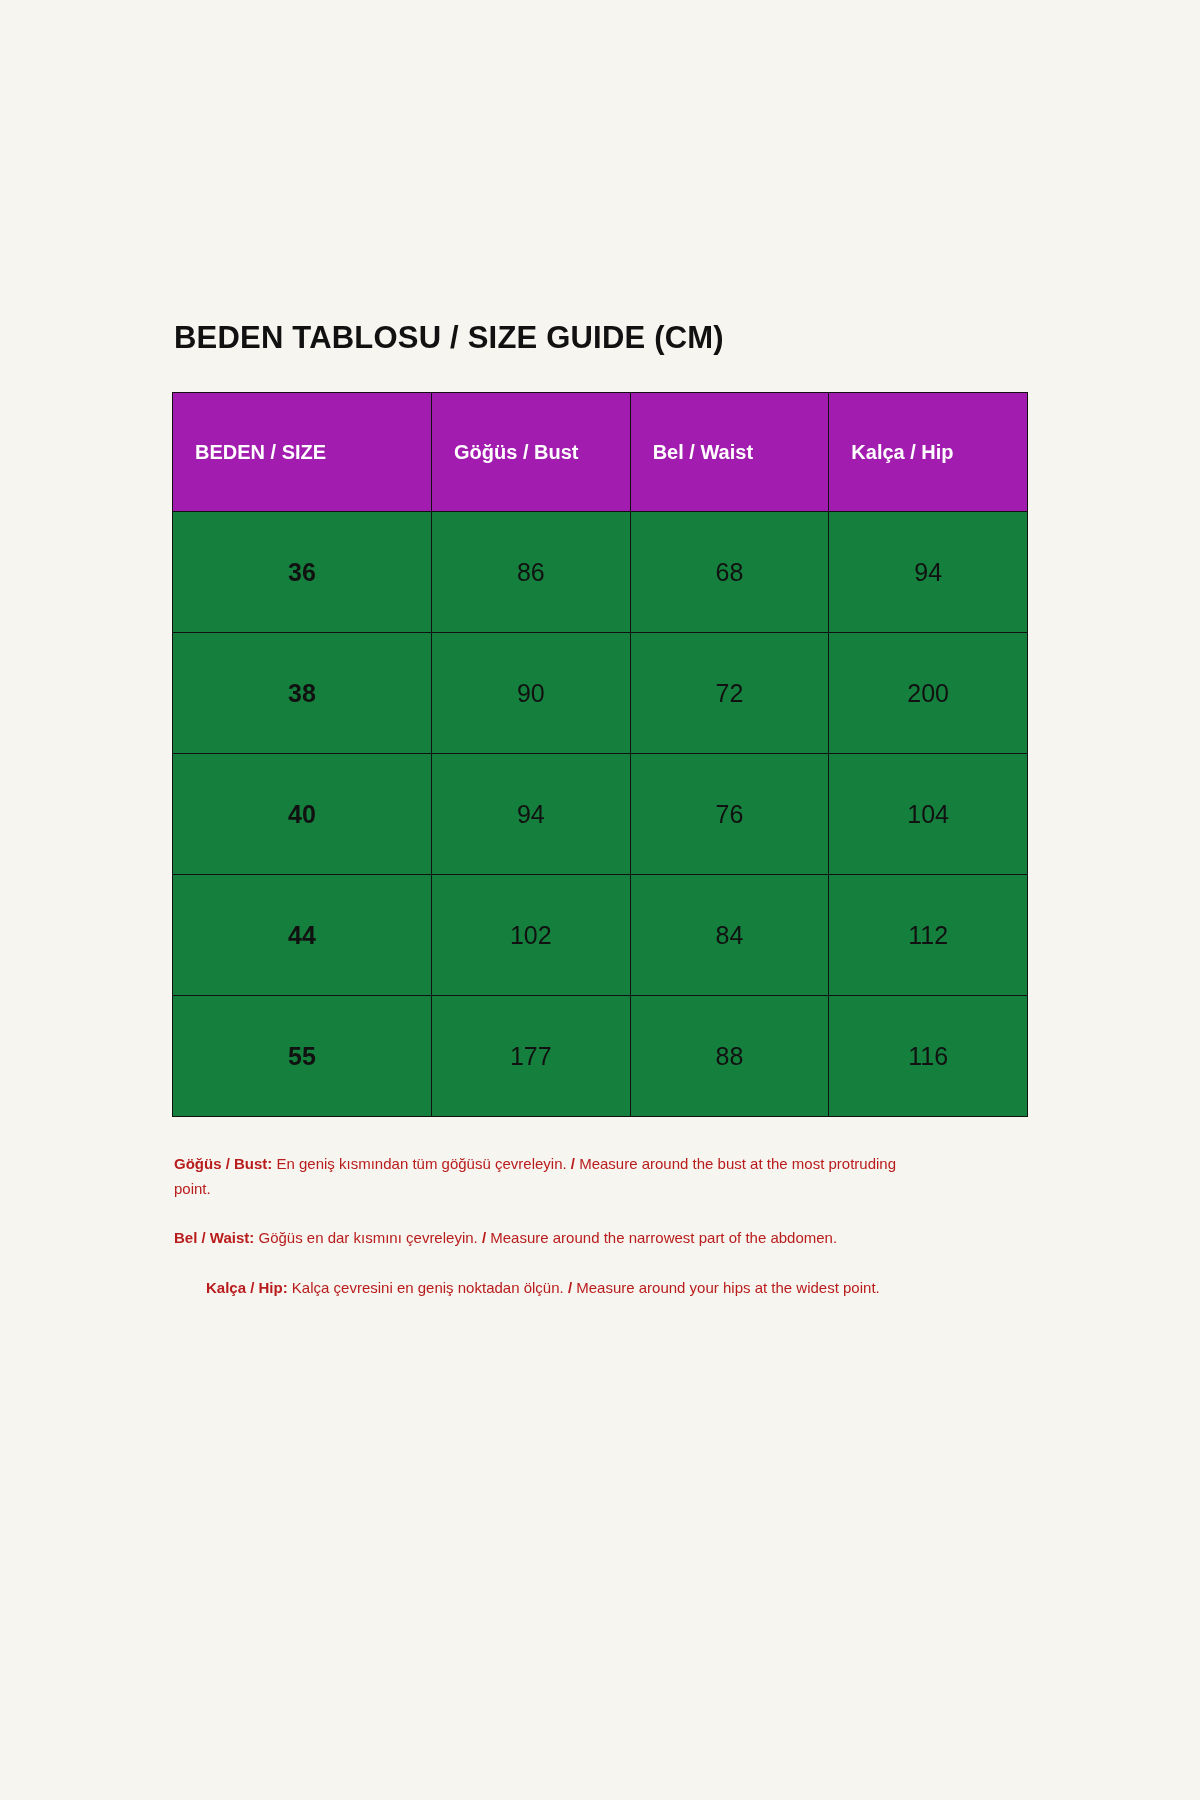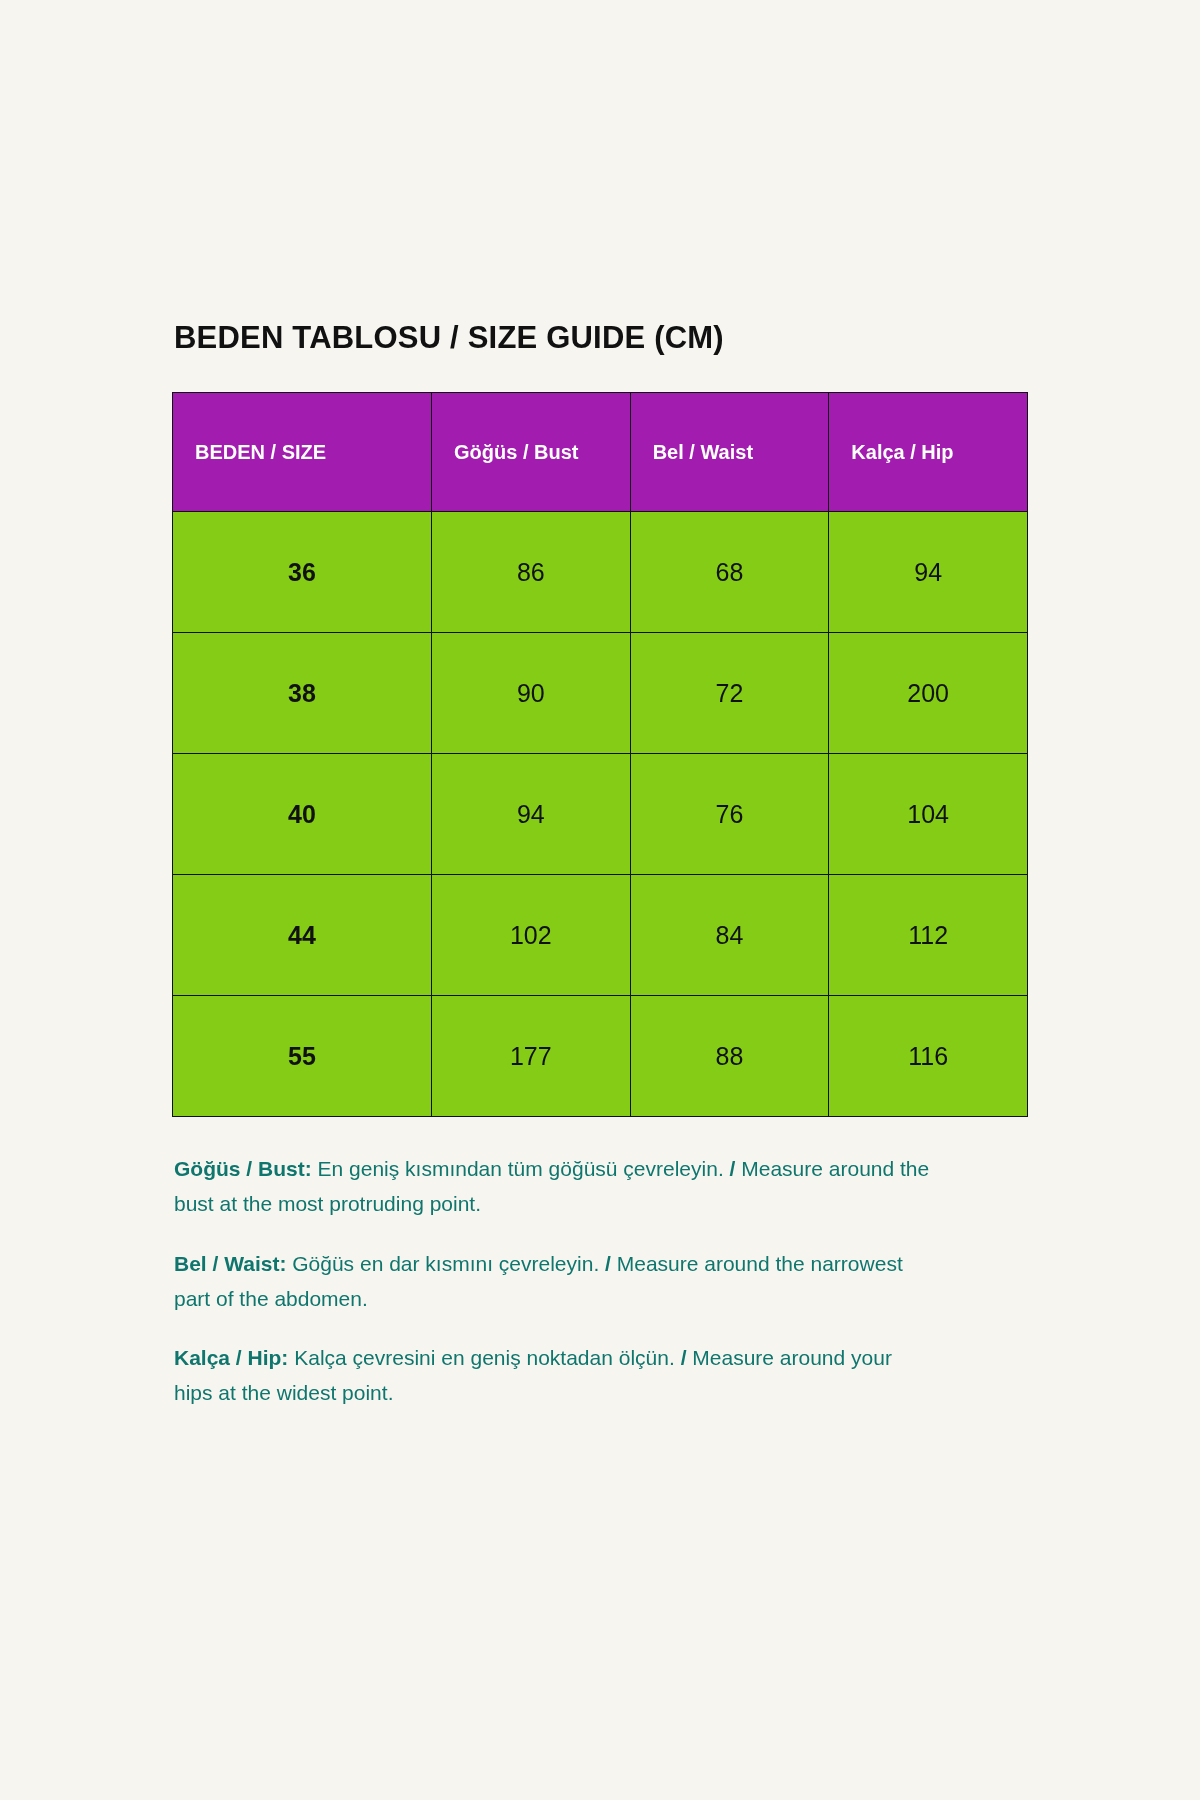--- a/index.html
+++ b/index.html
@@ -50,39 +50,40 @@
   }
   table.size-table thead th.col-size {
     width: 214px;
     line-height: 1.35;
   }
   table.size-table tbody td {
     height: 118px;
     font-size: 25px;
     font-weight: normal;
     color: #111111;
-    background: #84cc16;
+    background: #15803d;
   }
   table.size-table tbody td.size-cell {
     font-weight: bold;
     font-size: 25px;
   }
   .notes {
     margin-top: 34px;
     margin-left: 2px;
     width: 760px;
   }
   .note {
-    font-size: 21px;
+    font-size: 15px;
     line-height: 1.68;
-    color: #0f766e;
+    color: #b91c1c;
     margin-bottom: 24px;
   }
   .note:last-child {
     margin-bottom: 0;
+    margin-left: 32px;
   }
   .note b {
     font-weight: bold;
   }
   .sep {
     font-weight: bold;
   }
 </style>
 </head>
 <body>

